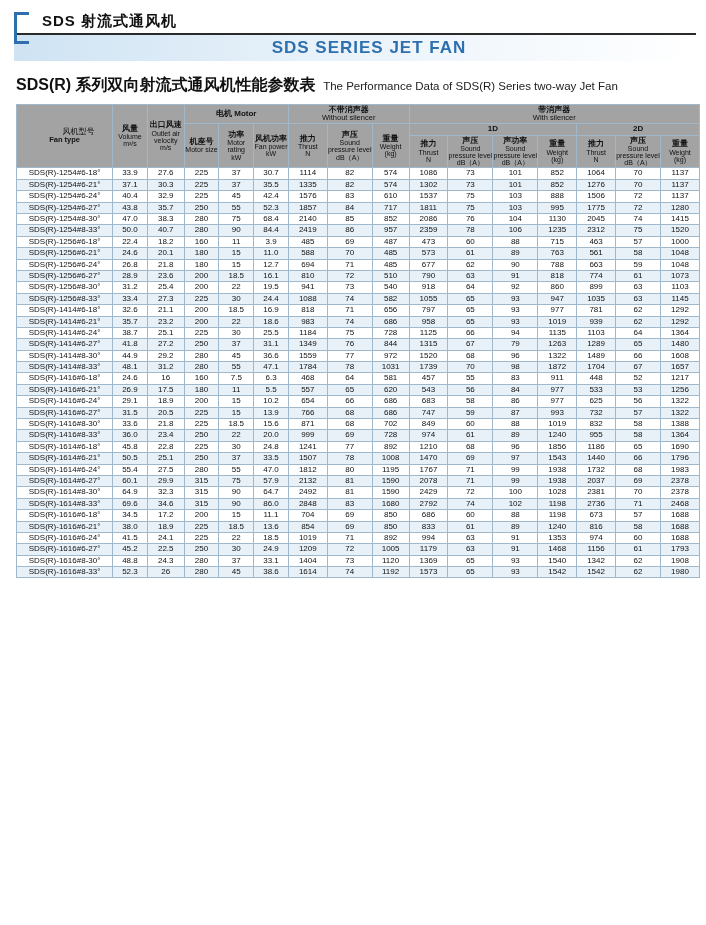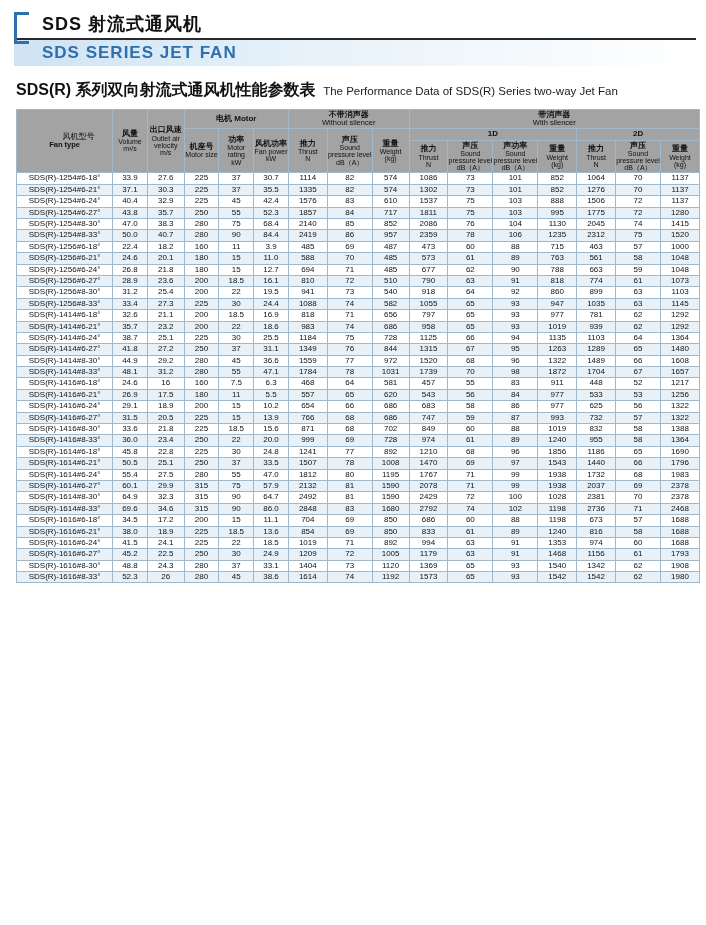--- a/index.html
+++ b/index.html
@@ -8,30 +8,30 @@
     background:#ffffff;
     font-family:"Liberation Sans", sans-serif;
     color:#111;
     overflow:hidden;
   }
   .page{position:relative;width:706px;height:925px;}
 
   
   .header{position:relative;margin:0;padding:8px 0 0 0;}
   .title-cn{
-    font-size:18px;font-weight:bold;letter-spacing:1px;
+    font-size:15px;font-weight:bold;letter-spacing:1px;
     color:#111;padding:4px 0 2px 28px;
     border-bottom:2px solid #2a2a2a;
     margin:0 10px 0 14px;
   }
   .title-en-wrap{
     margin:0 10px 0 14px;
     background:linear-gradient(to right,#cfe3f3 0%, #e8f2fa 45%, #ffffff 100%);
     height:26px;
-    display:flex;align-items:center;
+    display:flex;align-items:center;justify-content:center;
   }
   .title-en{
     font-size:17px;font-weight:bold;color:#2e6fae;letter-spacing:1px;
     padding-left:28px;
   }
   .corner{
     position:absolute;left:14px;top:12px;width:12px;height:26px;
     border-left:3px solid #2e6fae;border-top:3px solid #2e6fae;border-bottom:3px solid #2e6fae;
   }
   .subtitle{
@@ -489,21 +489,21 @@
           <td>41.8</td>
           <td>27.2</td>
           <td>250</td>
           <td>37</td>
           <td>31.1</td>
           <td>1349</td>
           <td>76</td>
           <td>844</td>
           <td>1315</td>
           <td>67</td>
-          <td>95</td>
+          <td>79</td>
           <td>1263</td>
           <td>1289</td>
           <td>65</td>
           <td>1480</td>
         </tr>
         <tr class="odd">
           <td class="model">SDS(R)-1414#8<span>-30°</span></td>
           <td>44.9</td>
           <td>29.2</td>
           <td>280</td>

